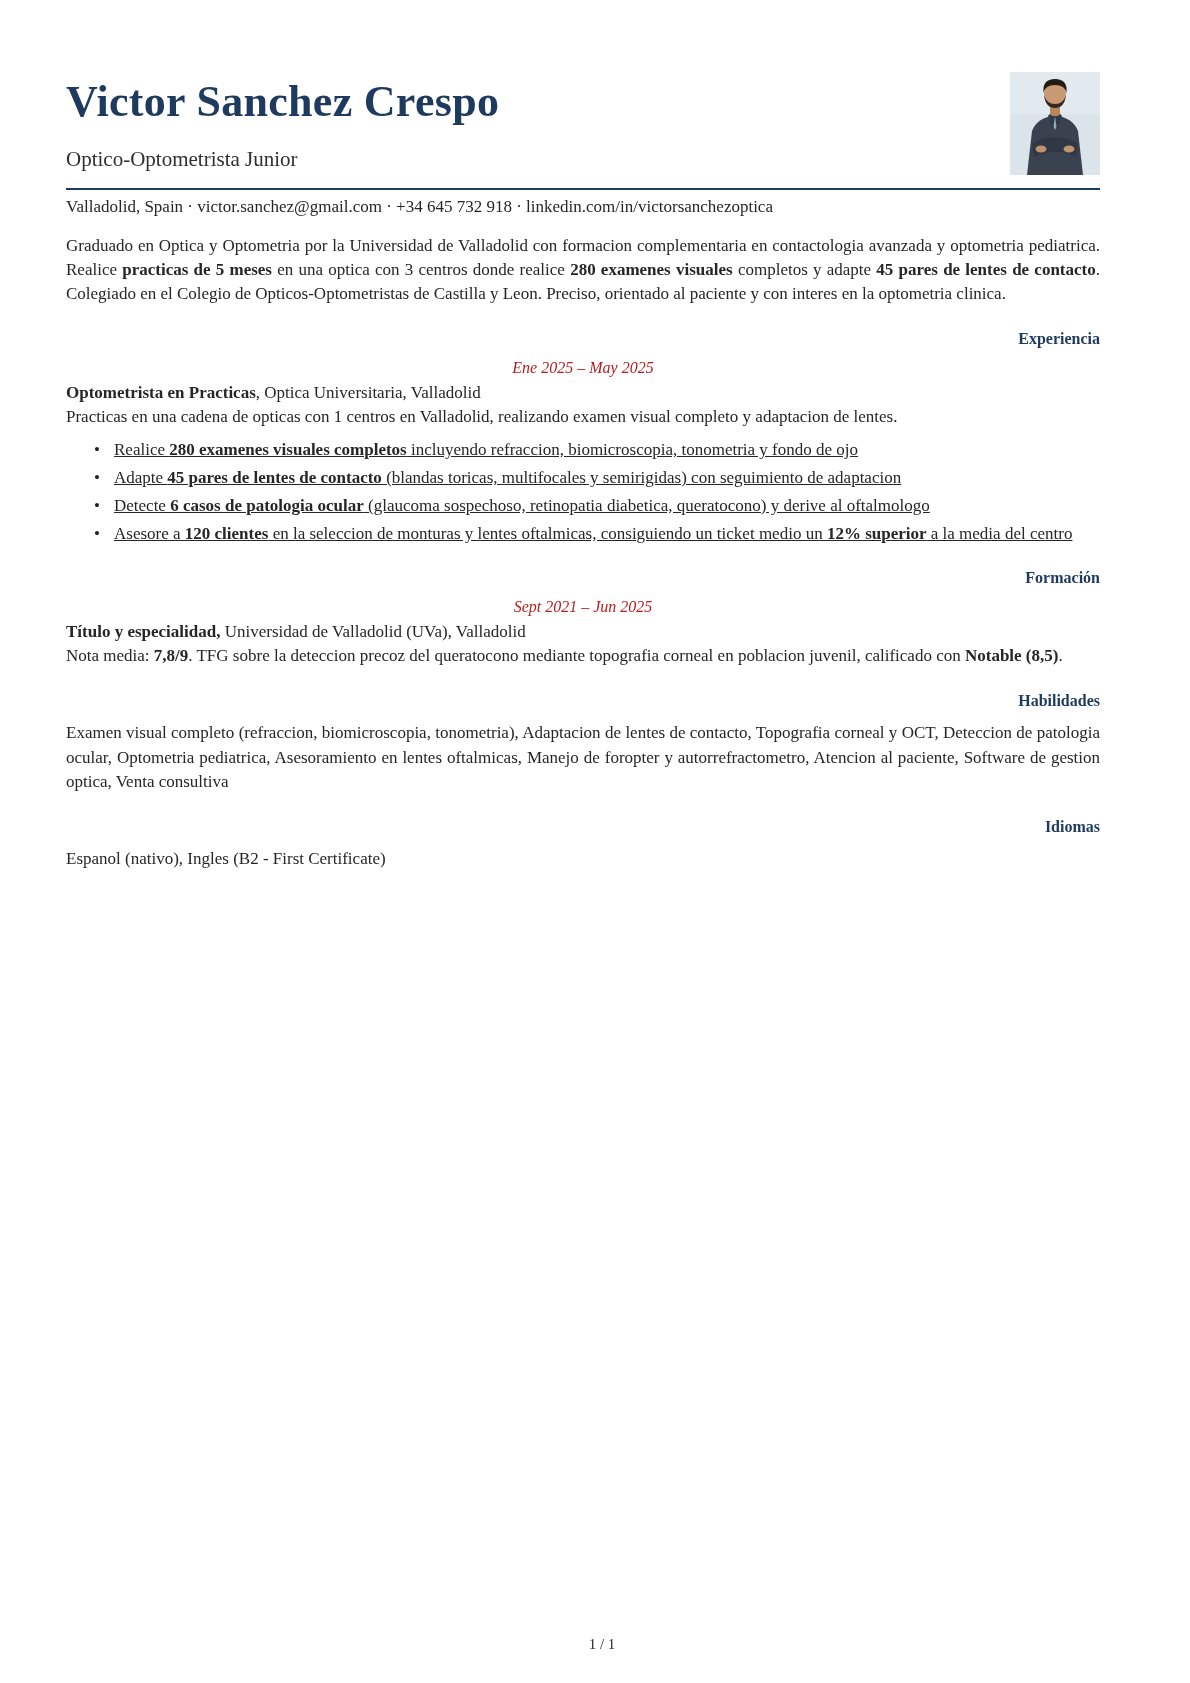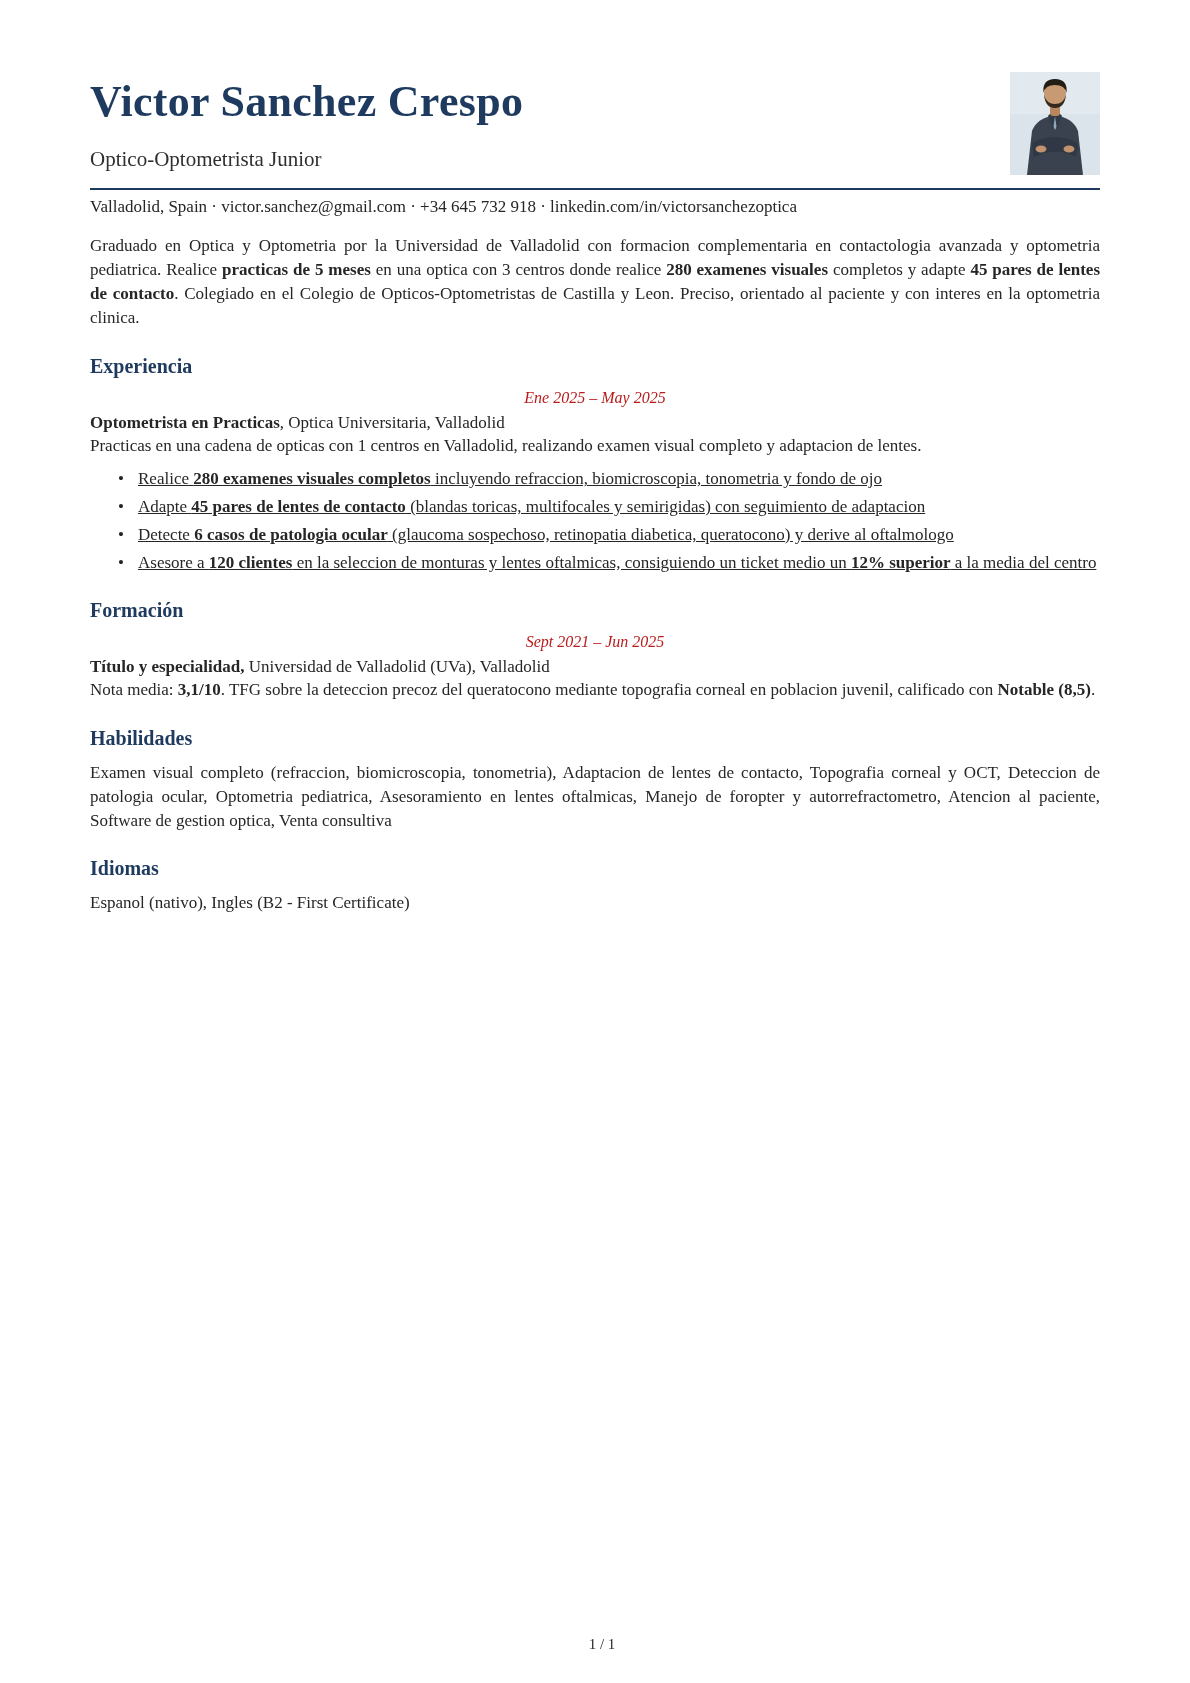--- a/index.html
+++ b/index.html
@@ -2,44 +2,45 @@
 <html style="--accent: #1e3a5f; --text: #262626;"><head>
 <meta charset="utf-8">
 <style>
   * { margin: 0; padding: 0; box-sizing: border-box; }
   html, body { background: #ffffff; }
   .page {
     width: 1190px;
     height: 1683px;
     background: #ffffff;
     position: relative;
-    padding: 74px 90px 0 90px;
+    padding: 74px 90px 0 66px;
     font-family: "Liberation Serif", "DejaVu Serif", serif;
     color: var(--text, #262626);
   }
   .header-row { display: flex; justify-content: space-between; align-items: flex-start; }
   .header-left { flex: 1 1 auto; padding-top: 4px; }
   .name {
     font-size: 44px;
     font-weight: 700;
     color: var(--accent, #1e3a5f);
     line-height: 1.1;
     letter-spacing: 0.3px;
   }
   .subtitle { font-size: 21px; color: #2f2f2f; margin-top: 21px; }
   .photo { width: 90px; height: 103px; flex: none; margin-top: -2px; display: block; }
   .divider { border-top: 2px solid var(--accent, #1e3a5f); margin-top: 13px; }
   .contact { font-size: 17px; margin-top: 7px; color: #262626; }
   .summary { font-size: 17px; line-height: 1.42; text-align: justify; margin-top: 17px; }
   .section-header {
-    font-size: 20px;
+    font-size: 16px;
     font-weight: 700;
     color: var(--accent, #1e3a5f);
     margin-top: 24px;
     margin-bottom: 11px;
+    text-align: right;
   }
   .date-line { font-style: italic; font-size: 16px; color: #b91c1c; margin-bottom: 4px; text-align: center; }
   .entry-line { font-size: 17px; line-height: 1.4; }
   .body-text { font-size: 17px; line-height: 1.42; text-align: justify; }
   ul.bullets { list-style: none; margin-top: 9px; text-decoration: underline; }
   ul.bullets li {
     position: relative;
     font-size: 17px;
     line-height: 1.4;
     text-align: justify;
@@ -106,21 +107,21 @@
       <li><span>Adapte </span><strong>45 pares de lentes de contacto</strong><span> (blandas toricas, multifocales y semirigidas) con seguimiento de adaptacion</span></li>
       <li><span>Detecte </span><strong>6 casos de patologia ocular</strong><span> (glaucoma sospechoso, retinopatia diabetica, queratocono) y derive al oftalmologo</span></li>
       <li><span>Asesore a </span><strong>120 clientes</strong><span> en la seleccion de monturas y lentes oftalmicas, consiguiendo un ticket medio un </span><strong>12% superior</strong><span> a la media del centro</span></li>
     </ul>
   </section>
 
   <section>
     <h2 class="section-header">Formación</h2>
     <div class="date-line">Sept 2021 – Jun 2025</div>
     <div class="entry-line"><strong>Título y especialidad,</strong><span> Universidad de Valladolid (UVa), Valladolid</span></div>
-    <div class="body-text"><span>Nota media: </span><strong>3,1/10</strong><span>. TFG sobre la deteccion precoz del queratocono mediante topografia corneal en poblacion juvenil, calificado con </span><strong>Notable (8,5)</strong><span>.</span></div>
+    <div class="body-text"><span>Nota media: </span><strong>7,8/9</strong><span>. TFG sobre la deteccion precoz del queratocono mediante topografia corneal en poblacion juvenil, calificado con </span><strong>Notable (8,5)</strong><span>.</span></div>
   </section>
 
   <section>
     <h2 class="section-header">Habilidades</h2>
     <p class="body-text">Examen visual completo (refraccion, biomicroscopia, tonometria), Adaptacion de lentes de contacto, Topografia corneal y OCT, Deteccion de patologia ocular, Optometria pediatrica, Asesoramiento en lentes oftalmicas, Manejo de foropter y autorrefractometro, Atencion al paciente, Software de gestion optica, Venta consultiva</p>
   </section>
 
 
   <section>
     <h2 class="section-header">Idiomas</h2>

